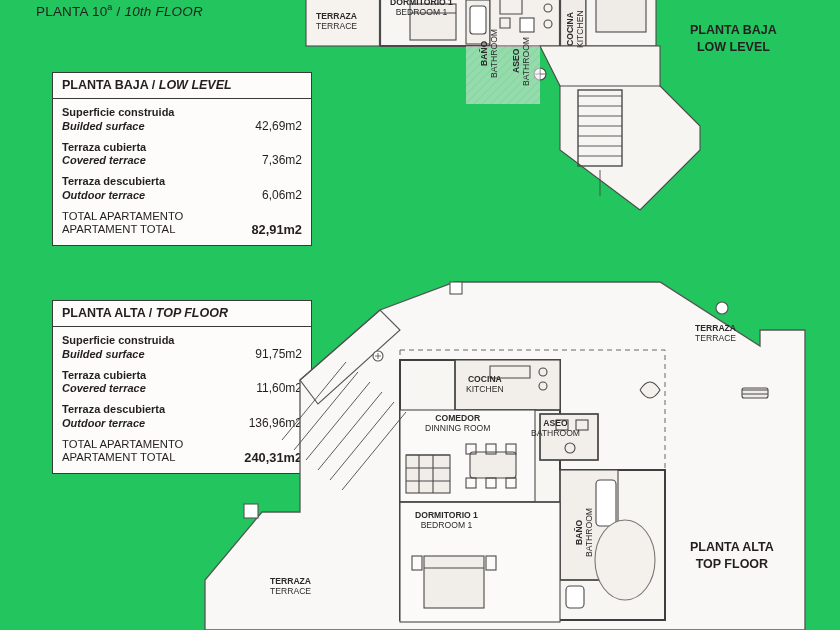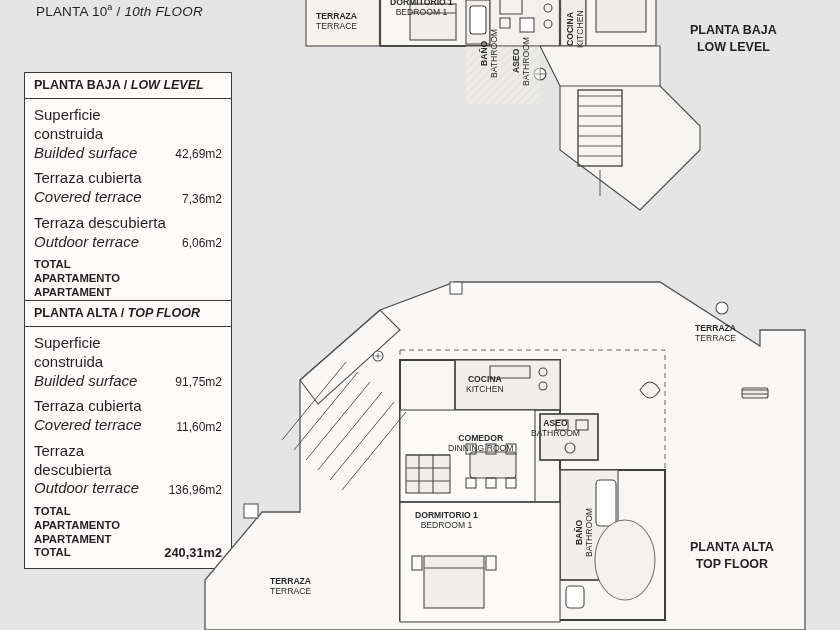--- a/index.html
+++ b/index.html
@@ -13,41 +13,41 @@
     position: relative;
     overflow: hidden;
     font-family: "Liberation Sans", sans-serif;
     color: #231f20;
   }
 
   
   #page {
     position: absolute;
     inset: 0;
-    background: #e5e5e5;
+    background: #22c55e;
   }
 
   
   .hdr {
     position: absolute;
     left: 36px;
     font-size: 13.5px;
     letter-spacing: .2px;
     white-space: nowrap;
   }
   .hdr .it { font-style: italic; }
   #hdr1 { top: 2px; }
   #hdr2 { top: 22px; }
   .sup { font-size: 9px; vertical-align: super; }
 
   
   .spec-box {
     position: absolute;
-    left: 24px;
-    width: 208px;
+    left: 52px;
+    width: 260px;
     border: 1.6px solid #3a3a3a;
     background: #fdfcfa;
     box-sizing: border-box;
   }
   #box-low { top: 72px; }
   #box-top { top: 300px; }
 
   .spec-title {
     border-bottom: 1.4px solid #3a3a3a;
     padding: 5px 9px 6px 9px;
@@ -58,39 +58,39 @@
   .spec-title .it { font-style: italic; }
 
   .spec-body { padding: 7px 9px 8px 9px; }
 
   .row {
     display: flex;
     justify-content: space-between;
     align-items: baseline;
     line-height: 1.25;
   }
-  .row .lbl { font-size: 15px; }
+  .row .lbl { font-size: 11px; font-weight: bold; }
   .row .lbl .it { font-style: italic; display: block; }
   .row .val {
     font-size: 12px;
     white-space: nowrap;
     padding-left: 6px;
     align-self: flex-end;
   }
   .spec-item { margin-bottom: 7px; }
 
   .total-row {
     display: flex;
     justify-content: space-between;
     align-items: flex-end;
     margin-top: 2px;
   }
   .total-row .lbl {
     font-size: 11.3px;
-    font-weight: bold;
+    font-weight: normal;
     line-height: 1.22;
   }
   .total-row .val {
     font-size: 12.8px;
     font-weight: bold;
     white-space: nowrap;
     padding-left: 24px;
   }
 
   
@@ -374,21 +374,21 @@
   </div>
 
   <div class="room" style="left:695px; top:324px;">
     <span>TERRAZA</span>
     <span class="l2">TERRACE</span>
   </div>
   <div class="room" style="left:466px; top:375px;">
     <span>COCINA</span>
     <span class="l2">KITCHEN</span>
   </div>
-  <div class="room" style="left:448px; top:414px;margin-top:20px;">
+  <div class="room" style="left:425px; top:414px;">
     <span>COMEDOR</span>
     <span class="l2">DINNING ROOM</span>
   </div>
   <div class="room" style="left:531px; top:419px;">
     <span>ASEO</span>
     <span class="l2">BATHROOM</span>
   </div>
   <div class="room" style="left:415px; top:511px;">
     <span>DORMITORIO 1</span>
     <span class="l2">BEDROOM 1</span>

